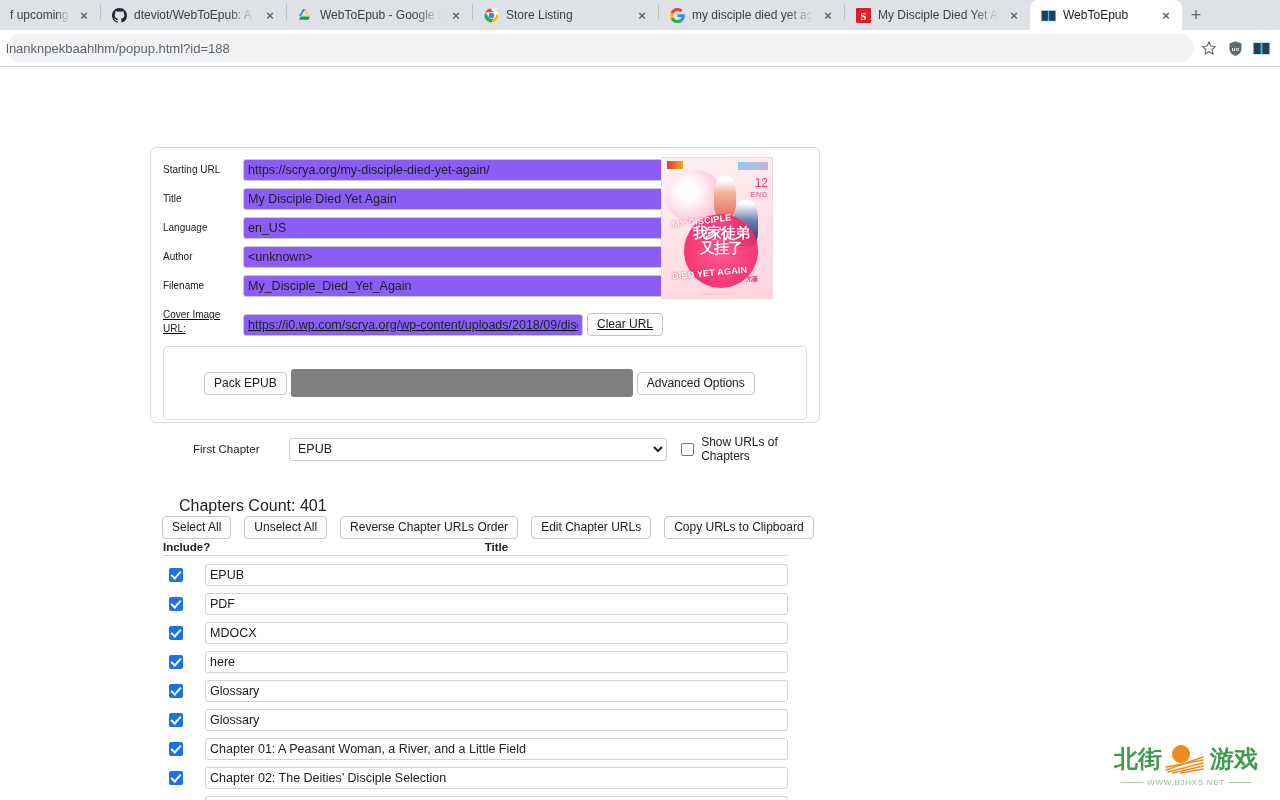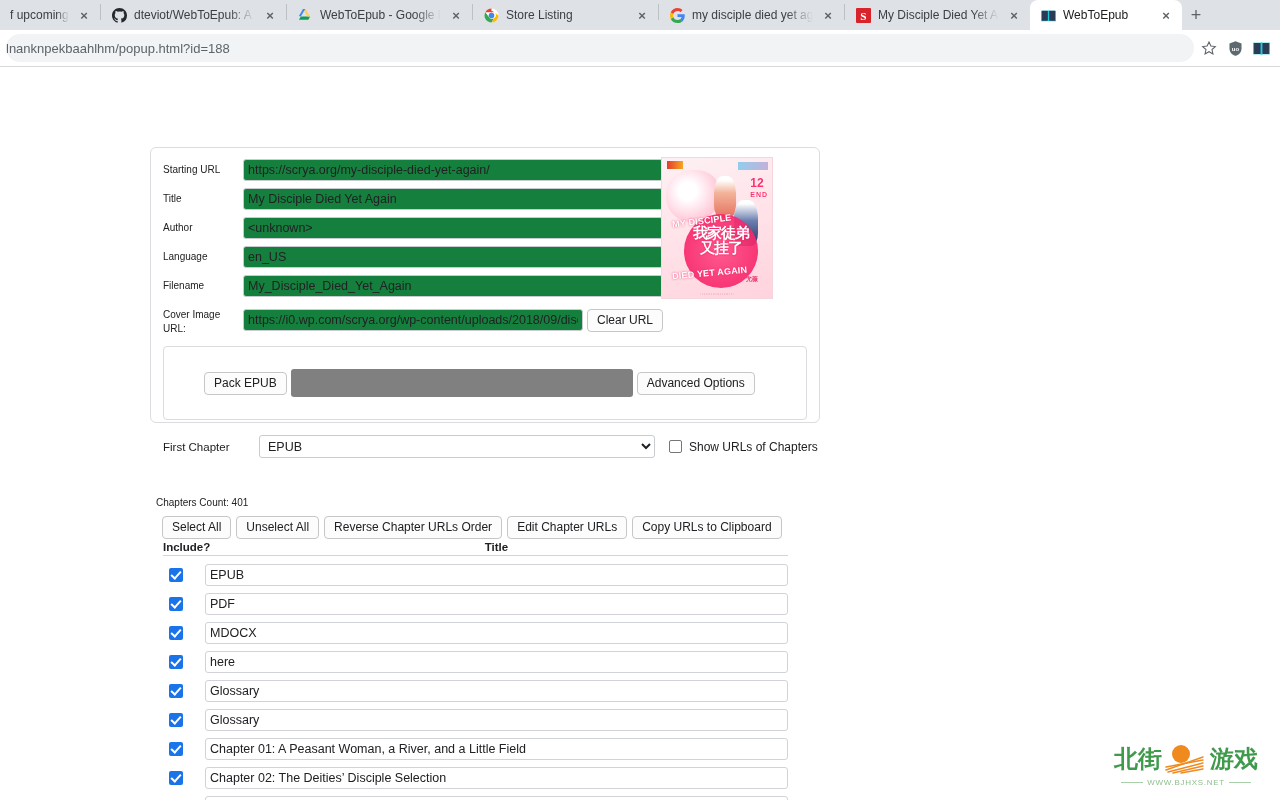--- a/index.html
+++ b/index.html
@@ -133,24 +133,24 @@
   }
   .meta-row input {
     flex: 1 1 auto;
     height: 22px;
     font-size: 12.5px;
     font-family: "Liberation Sans", sans-serif;
     color: #202124;
     padding: 0 4px;
     border: 1px solid #c8ccd0;
     border-radius: 3px;
-    background: #15803d;
+    background: #8b5cf6;
     outline: none;
   }
-  .meta-row.cover { align-items: center; margin-bottom: 0; }
+  .meta-row.cover { align-items: flex-end; margin-bottom: 0; text-decoration: underline; }
   .meta-row.cover label { padding-top: 4px; }
   .cover-input-wrap { display: flex; flex: 1 1 auto; gap: 4px; align-items: center; }
   .cover-input-wrap input { flex: 1 1 auto; }
   .btn {
     font-family: "Liberation Sans", sans-serif;
     font-size: 12px;
     color: #202124;
     background: #fcfcfc;
     border: 1px solid #c6c6c6;
     border-radius: 4px;
@@ -224,22 +224,22 @@
   }
   .cover-thumb .c-en2 {
     position: absolute; left: 10px; top: 110px;
     font-size: 9px; font-weight: bold; color: #fff;
     transform: rotate(-5deg);
     text-shadow: 0 0 2px rgba(240,40,100,.9);
     letter-spacing: .2px;
   }
   .cover-thumb .c-vol {
     position: absolute; right: 4px; top: 20px;
-    font-size: 12px; font-weight: bold; color: #ff2e6e;
-    line-height: 11px; text-align: left;
+    font-size: 12px; font-weight: normal; color: #ff2e6e;
+    line-height: 11px; text-align: right;
     text-shadow: 0 0 1px #fff;
   }
   .cover-thumb .c-vol small { display:block; font-size: 7px; letter-spacing: 1px; }
   .cover-thumb .c-foot {
     position: absolute; left: 0; bottom: 2px; width: 100%;
     text-align: center; font-size: 3px; color: #d46a8e;
     line-height: 4px;
   }
   .cover-thumb .c-author {
     position: absolute; right: 14px; bottom: 14px;
@@ -267,21 +267,21 @@
   }
 
   .chapter-selects {
     position: absolute;
     left: 163px; top: 368px;
     width: 660px;
   }
   .sel-row { display: flex; align-items: center; margin-bottom: 8px; }
   .sel-row > label {
     width: 96px; flex: 0 0 96px;
-    font-size: 11.5px; color: #202124;
+    font-size: 11.5px; color: #202124; margin-left: 30px;
   }
   select.drop {
     width: 396px;
     height: 23px;
     font-family: "Liberation Sans", sans-serif;
     font-size: 12.5px;
     color: #202124;
     border: 1px solid #c8ccd0;
     border-radius: 3px;
     background: #fff;
@@ -295,26 +295,26 @@
   }
   .cb-empty {
     width: 13px; height: 13px;
     border: 1px solid #767676;
     border-radius: 2px;
     background: #fff;
     flex: 0 0 13px;
   }
 
   .chapters-count {
-    position: absolute; left: 156px; top: 430px;
-    font-size: 10px; color: #202124;
+    position: absolute; left: 179px; top: 430px;
+    font-size: 16px; color: #202124;
   }
   .action-row {
     position: absolute; left: 162px; top: 449px;
-    display: flex; gap: 5px;
+    display: flex; gap: 13px;
   }
 
   .list-head {
     position: absolute; left: 163px; top: 474px;
     width: 625px;
     display: flex;
     font-size: 11.5px; font-weight: bold; color: #202124;
     border-bottom: 1px solid #d4d4d4;
     padding-bottom: 2px;
   }
@@ -512,26 +512,26 @@
     <div class="meta-rows">
       <div class="meta-row">
         <label>Starting URL</label>
         <input type="text" value="https://scrya.org/my-disciple-died-yet-again/" style="">
       </div>
       <div class="meta-row">
         <label>Title</label>
         <input type="text" value="My Disciple Died Yet Again" style="">
       </div>
       <div class="meta-row">
+        <label>Language</label>
+        <input type="text" value="en_US" style="">
+      </div>
+      <div class="meta-row">
         <label>Author</label>
         <input type="text" value="&lt;unknown&gt;" style="">
-      </div>
-      <div class="meta-row">
-        <label>Language</label>
-        <input type="text" value="en_US" style="">
       </div>
       <div class="meta-row">
         <label>Filename</label>
         <input type="text" value="My_Disciple_Died_Yet_Again" style="">
       </div>
       <div class="meta-row cover">
         <label>Cover Image URL:</label>
         <span class="cover-input-wrap">
           <input type="text" value="https://i0.wp.com/scrya.org/wp-content/uploads/2018/09/disciple" style="">
           <button class="btn">Clear URL</button>

